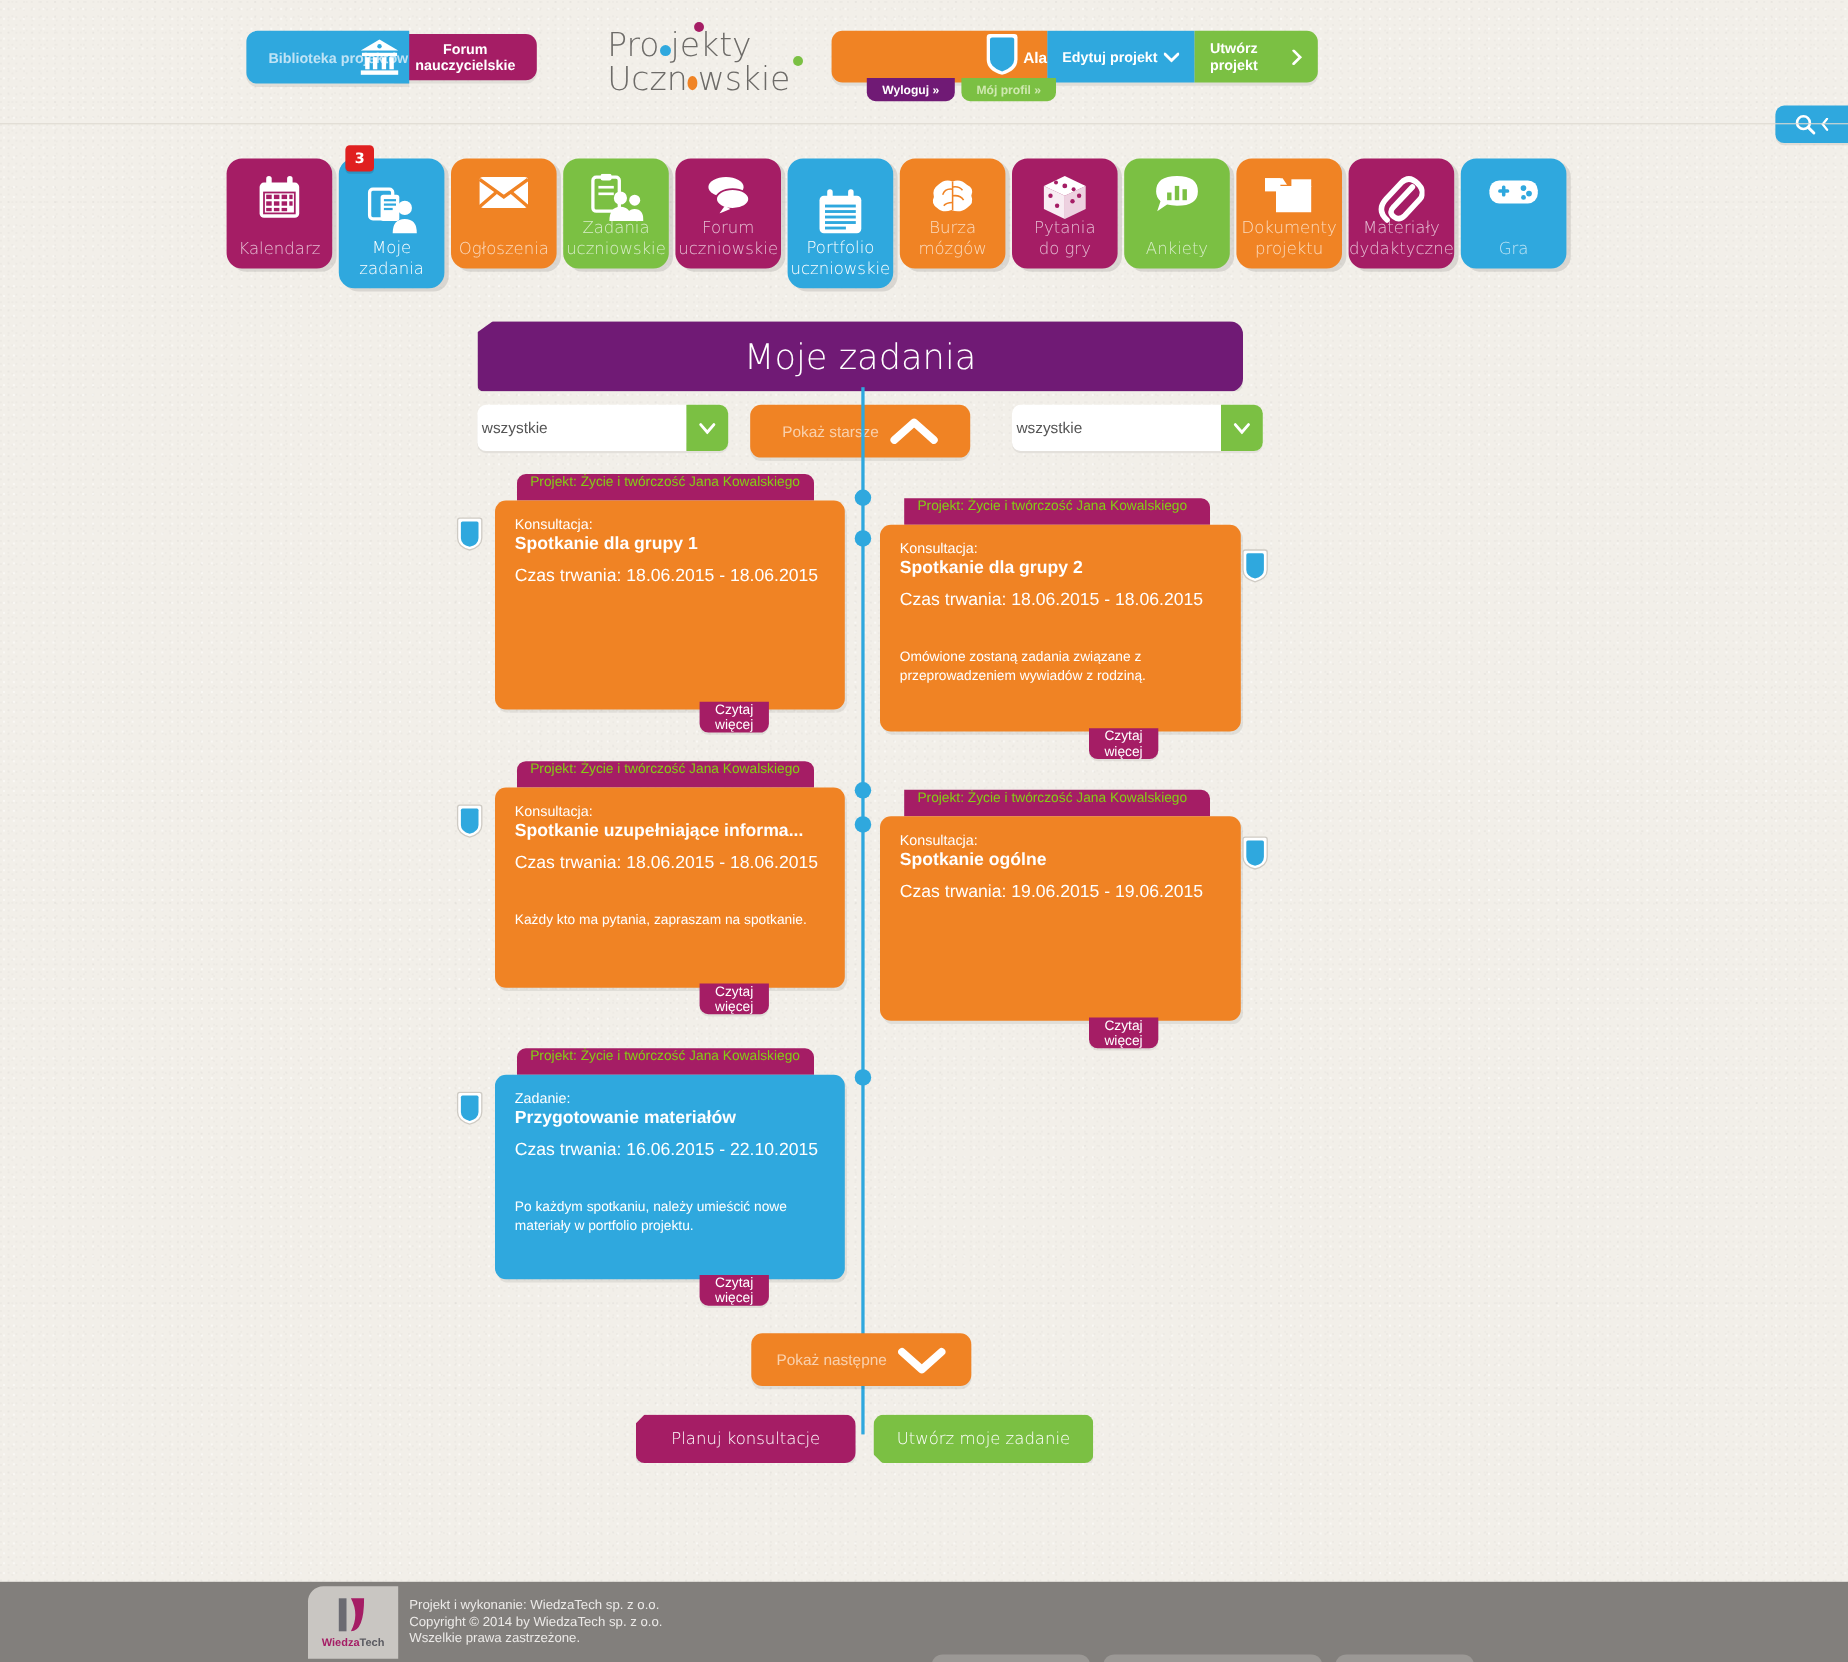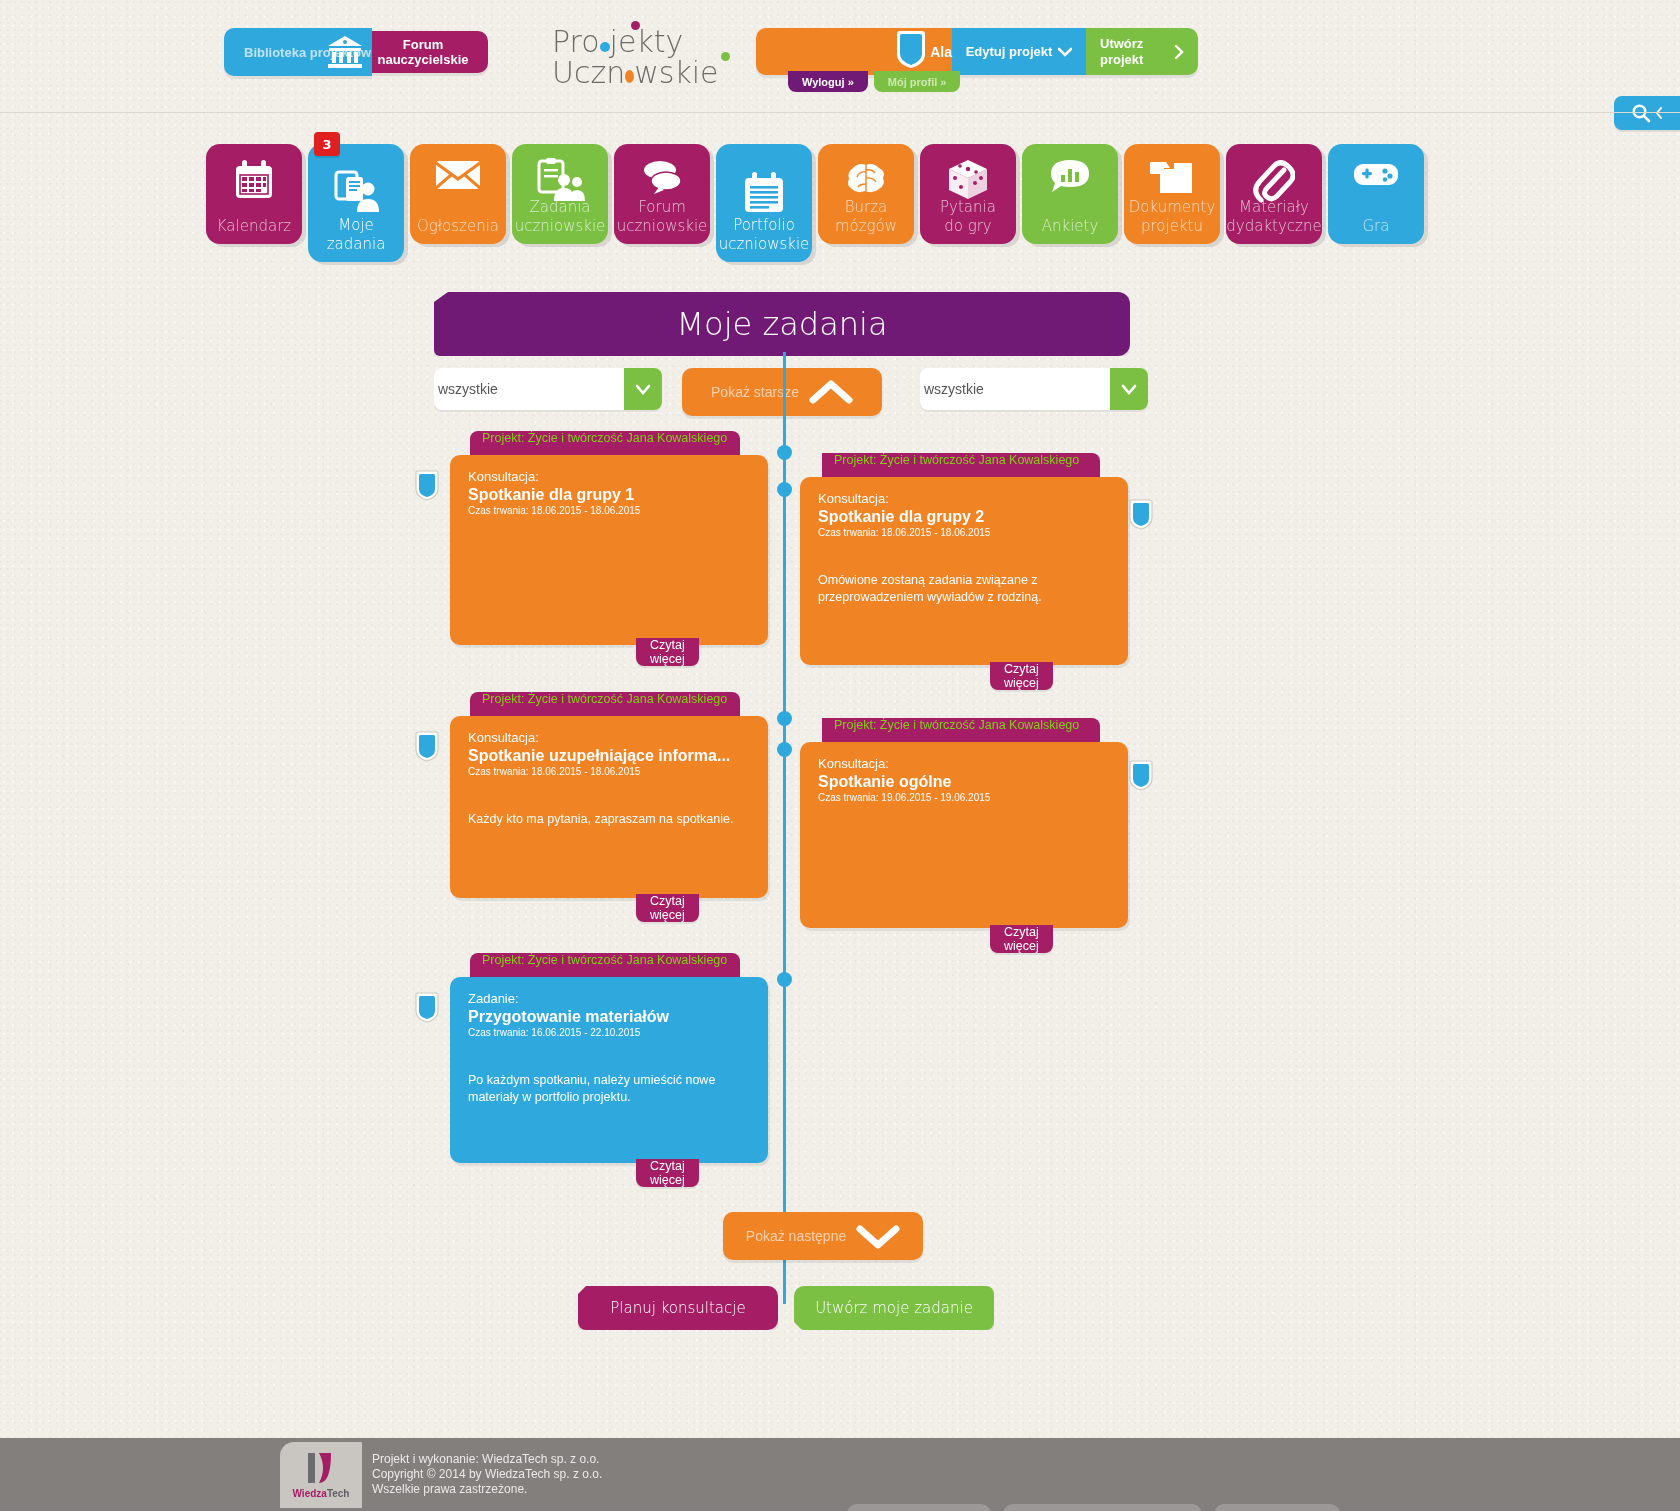--- a/index.html
+++ b/index.html
@@ -161,37 +161,36 @@
     display: flex; align-items: flex-start; padding: 0 12px;
     color: #84cc16; font-size: 12.5px; white-space: nowrap;
     box-shadow: 0 2px 0 rgba(0,0,0,.06);
   }
   .card .body {
     position: absolute; border-radius: 10px;
     box-shadow: 2px 3px 0 rgba(0,0,0,.07);
   }
   .card .body .kind { color: #fff; font-size: 13px; }
   .card .body .tname { color: #fff; font-size: 16px; font-weight: bold; margin-top: 2px; }
-  .card .body .dates { color: #fff; font-size: 10px; margin-top: 1px; }
+  .card .body .dates { color: #fff; font-size: 16px; margin-top: 11px; }
   .card .body .desc { color: #fff; font-size: 12.5px; line-height: 17px; }
   .read-more {
     position: absolute; height: 28px; background: #a51d65; border-radius: 0 0 8px 8px;
     display: flex; align-items: center; justify-content: center; padding: 0 14px;
     color: #fff; font-size: 12.5px; box-shadow: 0 2px 0 rgba(0,0,0,.07);
   }
   .mini-shield { position: absolute; width: 26px; height: 31px; }
 
   
   .show-next {
     position: absolute; left: 683px; top: 1212px; width: 200px; height: 48px;
     background: #f08324; border-radius: 10px;
     display: flex; align-items: center; justify-content: center; gap: 10px;
     color: rgba(255,255,255,.62); font-size: 14px;
     box-shadow: 0 3px 0 rgba(0,0,0,.07);
-    margin-left: 40px;
   }
 
   .btn-plan, .btn-create {
     position: absolute; top: 1286px; height: 44px;
     display: flex; align-items: center; justify-content: center;
     color: #fff; font-size: 15px;
     font-family: "DejaVu Sans", sans-serif; font-weight: 300;
     box-shadow: 0 3px 0 rgba(0,0,0,.07);
   }
   .btn-plan {

